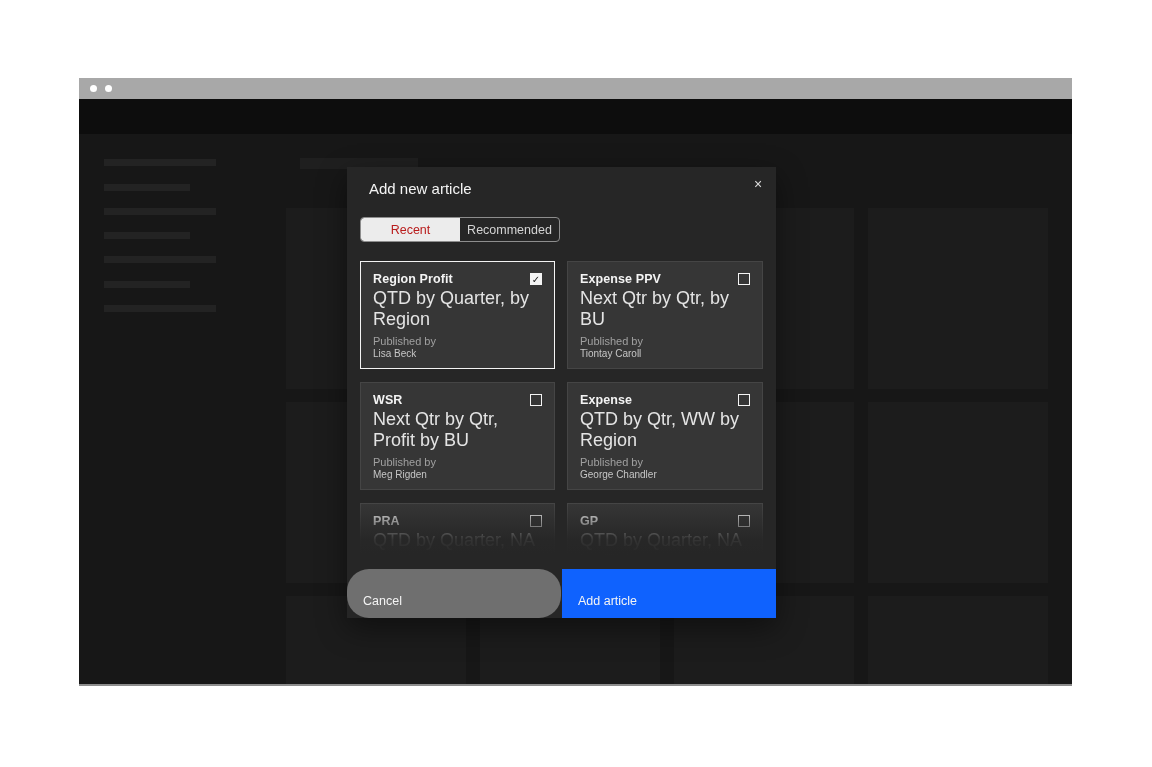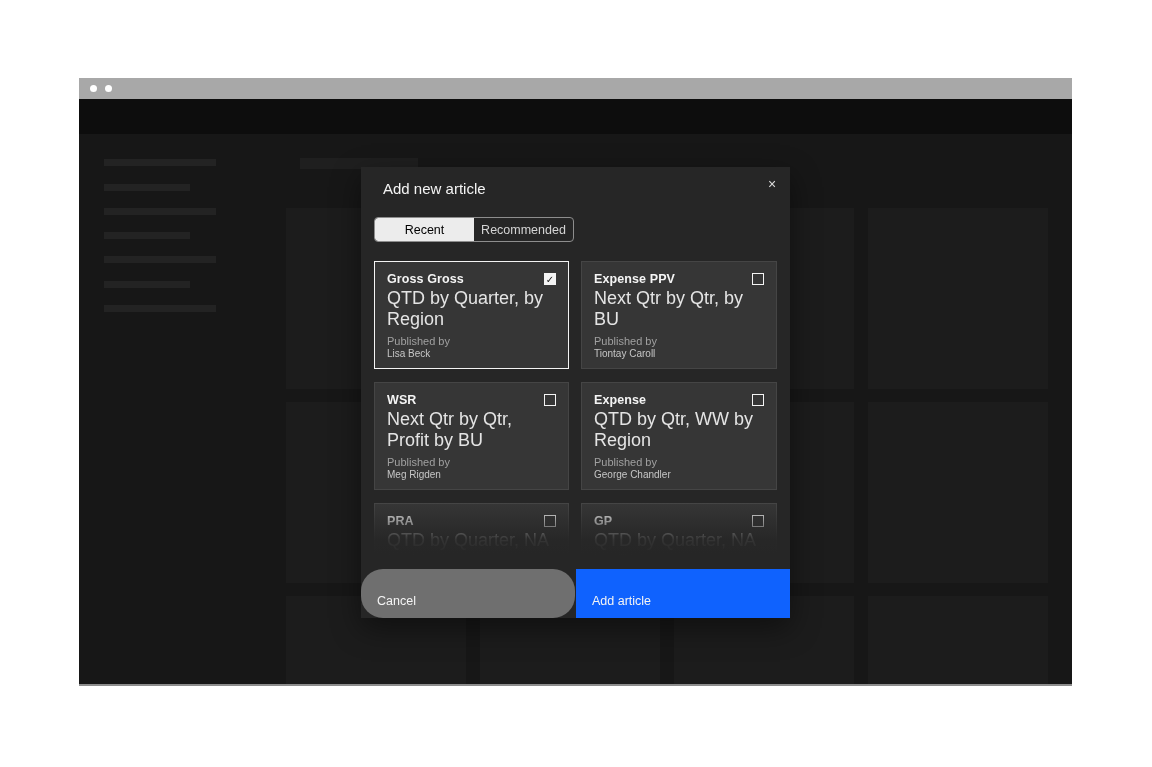--- a/index.html
+++ b/index.html
@@ -22,33 +22,33 @@
 
   
   .heading-skel { position:absolute; left:221px; top:24px; width:118px; height:11px; background:#1f1f1f; }
 
   
   .bg-grid { position:absolute; left:207px; top:74px; width:762px;
              display:grid; grid-template-columns:repeat(4,180px); grid-auto-rows:181px; gap:13px 14px; }
   .bg-tile { background:#1c1c1c; }
 
   
-  .modal { position:absolute; left:361px; top:167px; width:429px; height:451px;
+  .modal { position:absolute; left:347px; top:167px; width:429px; height:451px;
            background:#262626; box-shadow:0 10px 28px rgba(0,0,0,.45); color:#f4f4f4; }
   .modal-title { position:absolute; left:22px; top:13px; font-size:15px; font-weight:400; color:#f4f4f4; }
   .close-btn { position:absolute; right:6px; top:5px; width:24px; height:24px; border:none;
                background:transparent; color:#dcdcdc; font-size:14px; line-height:24px;
                text-align:center; cursor:pointer; font-family:"Liberation Sans",sans-serif; }
 
   .switcher { position:absolute; left:13px; top:50px; width:200px; height:25px; display:flex;
               border:1px solid #8d8d8d; border-radius:4px; overflow:hidden; background:#262626; }
   .switch-seg { flex:1; display:flex; align-items:center; justify-content:center;
                 font-size:12.5px; cursor:pointer; border:none; background:transparent;
                 color:#d4d4d4; font-family:"Liberation Sans",sans-serif; }
-  .switch-seg.selected { background:#ececec; color:#000000; border-radius:3px 0 0 3px; }
+  .switch-seg.selected { background:#ececec; color:#b91c1c; border-radius:3px 0 0 3px; }
 
   .tiles-viewport { position:absolute; left:13px; top:94px; width:403px; height:294px; overflow:hidden; }
   .tiles-grid { display:grid; grid-template-columns:195px 196px; gap:13px 12px; grid-auto-rows:108px; }
   .article-tile { position:relative; background:#363636; border:1px solid #454545;
                   padding:10px 12px; cursor:pointer; }
   .article-tile.selected { border:1px solid #f4f4f4; }
   .tile-title { font-size:12.5px; font-weight:700; color:#f4f4f4; letter-spacing:.1px; }
   .tile-sub { font-size:18px; color:#e4e4e4; margin-top:2px; }
   .tile-pub { position:absolute; left:12px; bottom:9px; }
   .pub-label { font-size:11px; color:#a0a0a0; }
@@ -113,21 +113,21 @@
 
     <div class="switcher">
       <button class="switch-seg selected">Recent</button>
       <button class="switch-seg">Recommended</button>
     </div>
 
     <div class="tiles-viewport">
       <div class="tiles-grid">
 
         <div class="article-tile selected">
-          <div class="tile-title">Gross Gross</div>
+          <div class="tile-title">Region Profit</div>
           <div class="tile-sub">QTD by Quarter, by Region</div>
           <div class="checkbox checked">✓</div>
           <div class="tile-pub">
             <div class="pub-label">Published by</div>
             <div class="pub-name">Lisa Beck</div>
           </div>
         </div>
 
         <div class="article-tile">
           <div class="tile-title">Expense PPV</div>

